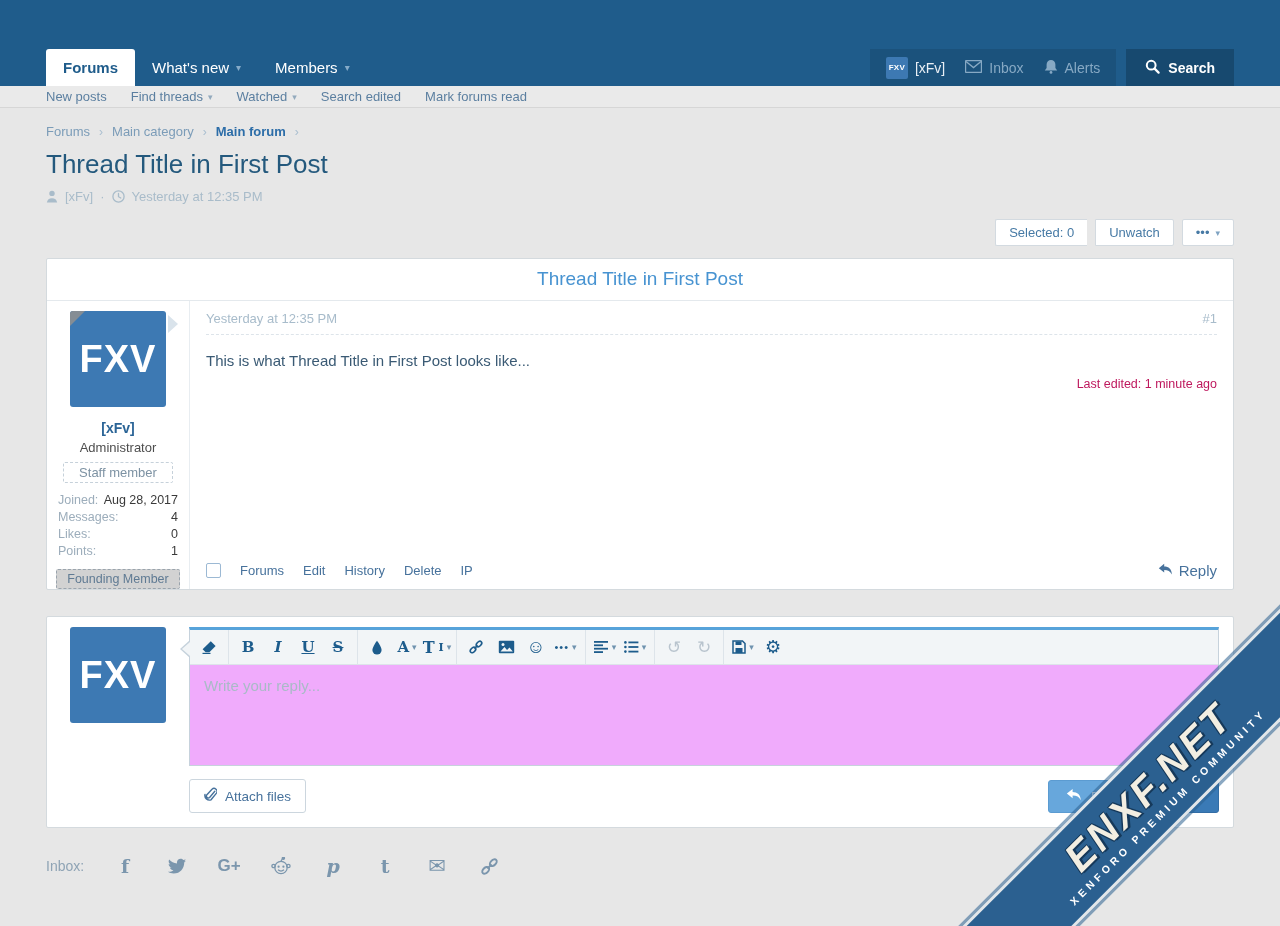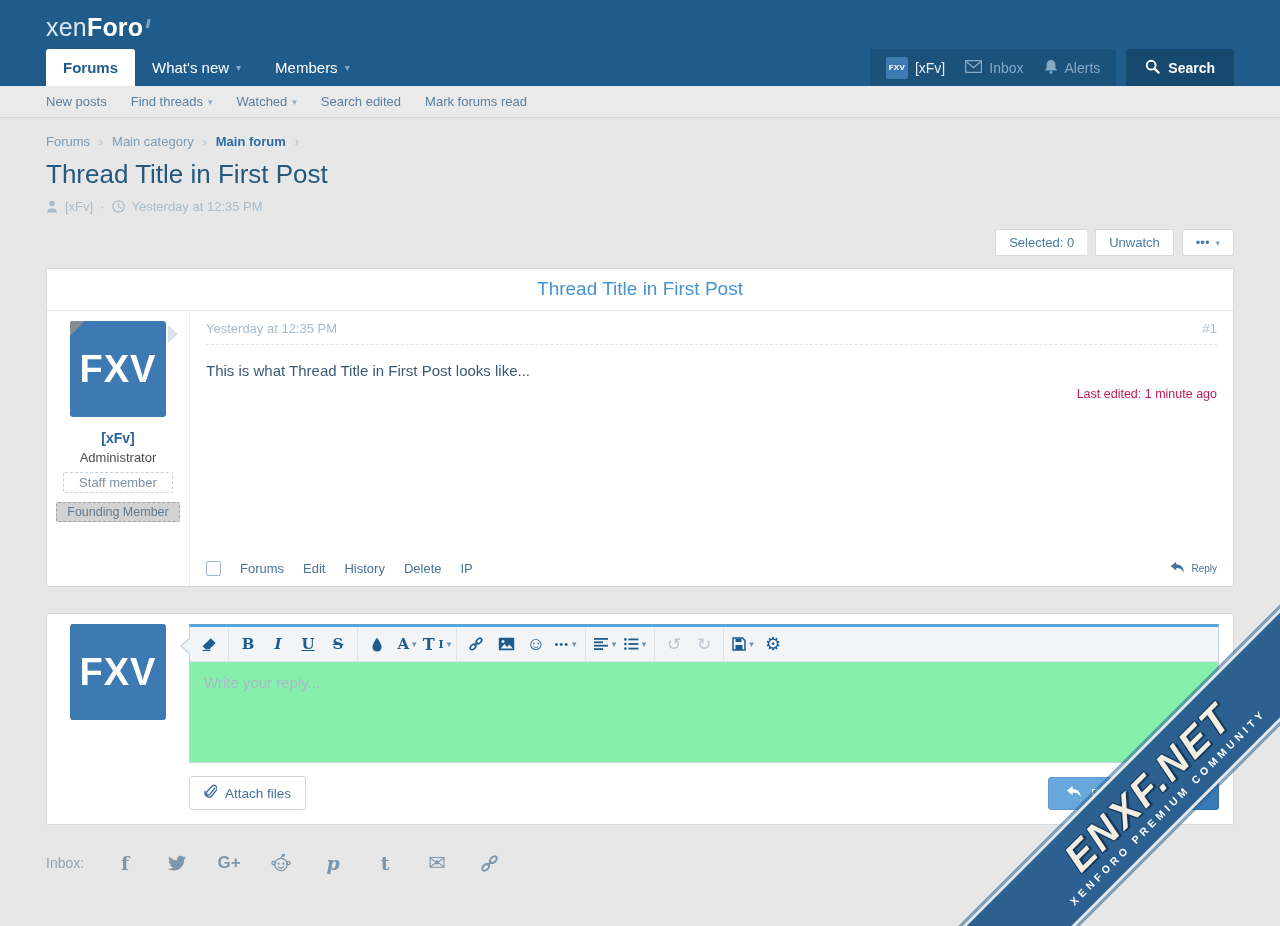--- a/index.html
+++ b/index.html
@@ -19,21 +19,21 @@
   .tab .caret { color:#86abc8; font-size:10px; }
   .tab.selected { background:#fff; color:#1f5c8b; font-weight:700; border-radius:3px 3px 0 0; }
   .nav-right { margin-left:auto; display:flex; align-items:flex-end; }
   .visitor-tabs { background:#1b527c; height:37px; display:flex; align-items:center; padding:0 16px; gap:20px; }
   .visitor-item { display:flex; align-items:center; gap:7px; color:#87a9c4; font-size:14px; cursor:pointer; }
   .visitor-item.user { color:#e9eff5; }
   .mini-avatar { width:22px; height:22px; background:#3d79b3; border-radius:2px; color:#fff; font-size:8px; font-weight:700; display:flex; align-items:center; justify-content:center; letter-spacing:.3px; }
   .search-block { background:#17496f; height:37px; display:flex; align-items:center; gap:8px; padding:0 19px; margin-left:10px; color:#fff; font-size:14px; font-weight:700; cursor:pointer; }
 
   
-  .subnav { background:#eaeaea; border-bottom:1px solid #d6d6d6; height:32px; display:flex; align-items:center; gap:24px; padding:0 46px; }
+  .subnav { background:#eaeaea; border-bottom:1px solid #d6d6d6; height:22px; display:flex; align-items:center; gap:24px; padding:0 46px; }
   .subnav-item { color:#5b7fa0; font-size:13px; display:flex; align-items:center; gap:5px; cursor:pointer; }
   .subnav-item .caret { font-size:9px; color:#93aabd; }
 
   
   .main { padding:16px 46px 0 46px; }
   .crumbs { display:flex; align-items:center; gap:9px; font-size:13px; }
   .crumb { color:#7b9cb8; cursor:pointer; }
   .crumb.current { color:#2c6da8; font-weight:700; }
   .crumb-sep { color:#aabfd0; font-size:12px; }
   h1.page-title { margin-top:10px; font-size:26px; font-weight:400; color:#24597d; }
@@ -68,40 +68,40 @@
   .user-banner { width:calc(100% - 18px); margin-top:9px; background:#d2d2d2; border:1px dashed #9aa4ad; color:#5f7a93; font-size:12.5px; text-align:center; padding:2px 0; border-radius:2px; }
 
   .msg-content { flex:1; border-left:1px solid #e8edf1; padding:10px 16px 10px 16px; display:flex; flex-direction:column; }
   .msg-top { display:flex; justify-content:space-between; color:#a8bccb; font-size:13px; padding-bottom:8px; border-bottom:1px dashed #dde4ea; }
   .msg-top a { color:#a8bccb; cursor:pointer; text-decoration:none; }
   .msg-body { margin-top:17px; font-size:15px; color:#3a5a74; }
   .last-edited { margin-top:8px; text-align:right; color:#be185d; font-size:12.5px; }
   .msg-footer { margin-top:auto; display:flex; align-items:center; gap:19px; padding-top:10px; }
   .post-checkbox { width:15px; height:15px; border:1px solid #9cb9d4; border-radius:2px; background:#fff; cursor:pointer; }
   .action-link { color:#47729c; font-size:13px; cursor:pointer; }
-  .reply-link { margin-left:auto; color:#47729c; font-size:10px; display:flex; align-items:center; gap:6px; cursor:pointer;text-align:right; }
+  .reply-link { margin-left:auto; color:#47729c; font-size:15px; display:flex; align-items:center; gap:6px; cursor:pointer;text-align:right; }
 
   
   .qr-card { margin-top:26px; padding-bottom:14px; }
   .qr-flex { display:flex; }
   .qr-left { width:142px; flex:none; display:flex; justify-content:center; padding-top:10px; }
   .qr-right { flex:1; padding:10px 14px 0 0; position:relative; }
   .editor { border:1px solid #c6d2dc; border-top:3px solid #57a3da; background:#fff; position:relative; }
   .editor-beak { position:absolute; left:-10px; top:10px; width:0; height:0; border-top:9px solid transparent; border-bottom:9px solid transparent; border-right:10px solid #c6d2dc; }
   .editor-beak::after { content:""; position:absolute; left:1.5px; top:-7.5px; width:0; height:0; border-top:7.5px solid transparent; border-bottom:7.5px solid transparent; border-right:8.5px solid #f2f5f7; }
   .toolbar { background:#f2f5f7; border-bottom:1px solid #dde4ea; display:flex; align-items:stretch; height:35px; }
   .tb-group { display:flex; align-items:center; padding:0 4px; }
   .tb-group + .tb-group { border-left:1px solid #dde4ea; }
   .tb-btn { min-width:30px; height:29px; display:flex; align-items:center; justify-content:center; gap:3px; color:#1d5c8c; cursor:pointer; border-radius:2px; font-size:15px; }
   .tb-btn.serif { font-family:"DejaVu Serif", serif; font-weight:700; }
   .tb-btn .caret { font-size:9px; color:#6f93af; }
   .tb-btn.disabled { color:#b9c4ce; cursor:default; }
   .tb-btn svg { display:block; }
   .size-big { font-size:16px; } .size-small { font-size:11px; margin-left:1px; }
-  .write-area { min-height:96px; background:#86efac; }
+  .write-area { min-height:96px; background:#f0abfc; }
   .write-area textarea { width:100%; height:96px; border:none; outline:none; resize:none; background:transparent; padding:12px 14px; font-family:"Liberation Sans", sans-serif; font-size:15px; color:#3a5a74; }
   .write-area textarea::placeholder { color:#a9bac7; }
   .qr-footer { display:flex; align-items:center; margin-top:13px; }
   .attach-btn { display:flex; align-items:center; gap:8px; background:#fff; border:1px solid #ccd6de; border-radius:3px; color:#47729c; font-size:13.5px; padding:7px 14px; cursor:pointer; }
   .qr-actions { margin-left:auto; display:flex; gap:4px; }
   .post-reply-btn { display:flex; align-items:center; gap:9px; background:#67a7dc; border:1px solid #5b9bd1; color:#fff; font-size:13.5px; padding:7px 17px; border-radius:3px; cursor:pointer; }
   .preview-btn { width:46px; display:flex; align-items:center; justify-content:center; background:#3a7ab6; border:1px solid #336da5; border-radius:3px; cursor:pointer; color:#fff; }
 
   
   .share-row { margin-top:27px; display:flex; align-items:center; gap:30px; color:#8fa4b5; font-size:14px; }
@@ -113,23 +113,20 @@
   .watermark { position:absolute; left:903px; top:752px; width:500px; height:80px; background:#2b6090; border-top:3px solid #e3e7ea; border-bottom:3px solid #e3e7ea; box-shadow:0 0 0 3px rgba(43,96,144,.55); transform:rotate(-45deg); z-index:40; display:flex; flex-direction:column; align-items:center; justify-content:center; pointer-events:none; }
   .wm-title { font-size:40px; font-weight:700; font-style:italic; letter-spacing:3px; color:#f2eee2; text-shadow:2px 2px 0 #16395a, -1px -1px 0 #16395a, 1px -1px 0 #16395a, -1px 1px 0 #16395a; line-height:40px; }
   .wm-sub { margin-top:2px; font-size:10.5px; font-weight:700; letter-spacing:4px; color:#fff; }
 </style>
 </head>
 <body>
 
 <div id="page">
 
   <div class="header">
-    <div class="logo">
-      <span class="xen">xen</span><span class="foro">Foro</span><span class="logo-tick"></span>
-    </div>
     <div class="navrow">
       <div class="tabs">
         <div class="tab selected">
             <span>Forums</span>
           </div>
         <div class="tab">
             <span>What's new</span>
             <span class="caret">▾</span>
           </div>
         <div class="tab">
@@ -239,20 +236,38 @@
       <div class="thread-head">Thread Title in First Post</div>
       <div class="message">
         <div class="user-cell">
           <div class="avatar96">
             <span class="fold"></span>
             <span>FXV</span>
           </div>
           <div class="username">[xFv]</div>
           <div class="userrole">Administrator</div>
           <div class="staff-box">Staff member</div>
+          <div class="stats">
+            <div class="stat-row">
+                <span class="stat-label">Joined:</span>
+                <span class="stat-value">Aug 28, 2017</span>
+              </div>
+            <div class="stat-row">
+                <span class="stat-label">Messages:</span>
+                <span class="stat-value">4</span>
+              </div>
+            <div class="stat-row">
+                <span class="stat-label">Likes:</span>
+                <span class="stat-value">0</span>
+              </div>
+            <div class="stat-row">
+                <span class="stat-label">Points:</span>
+                <span class="stat-value">1</span>
+              </div>
+          </div>
           <div class="user-banner">Founding Member</div>
         </div>
         <span class="msg-beak"></span>
         <div class="msg-content">
           <div class="msg-top">
             <a>Yesterday at 12:35 PM</a>
             <a>#1</a>
           </div>
           <div class="msg-body">This is what Thread Title in First Post looks like...</div>
           <div class="last-edited">Last edited: 1 minute ago</div>

